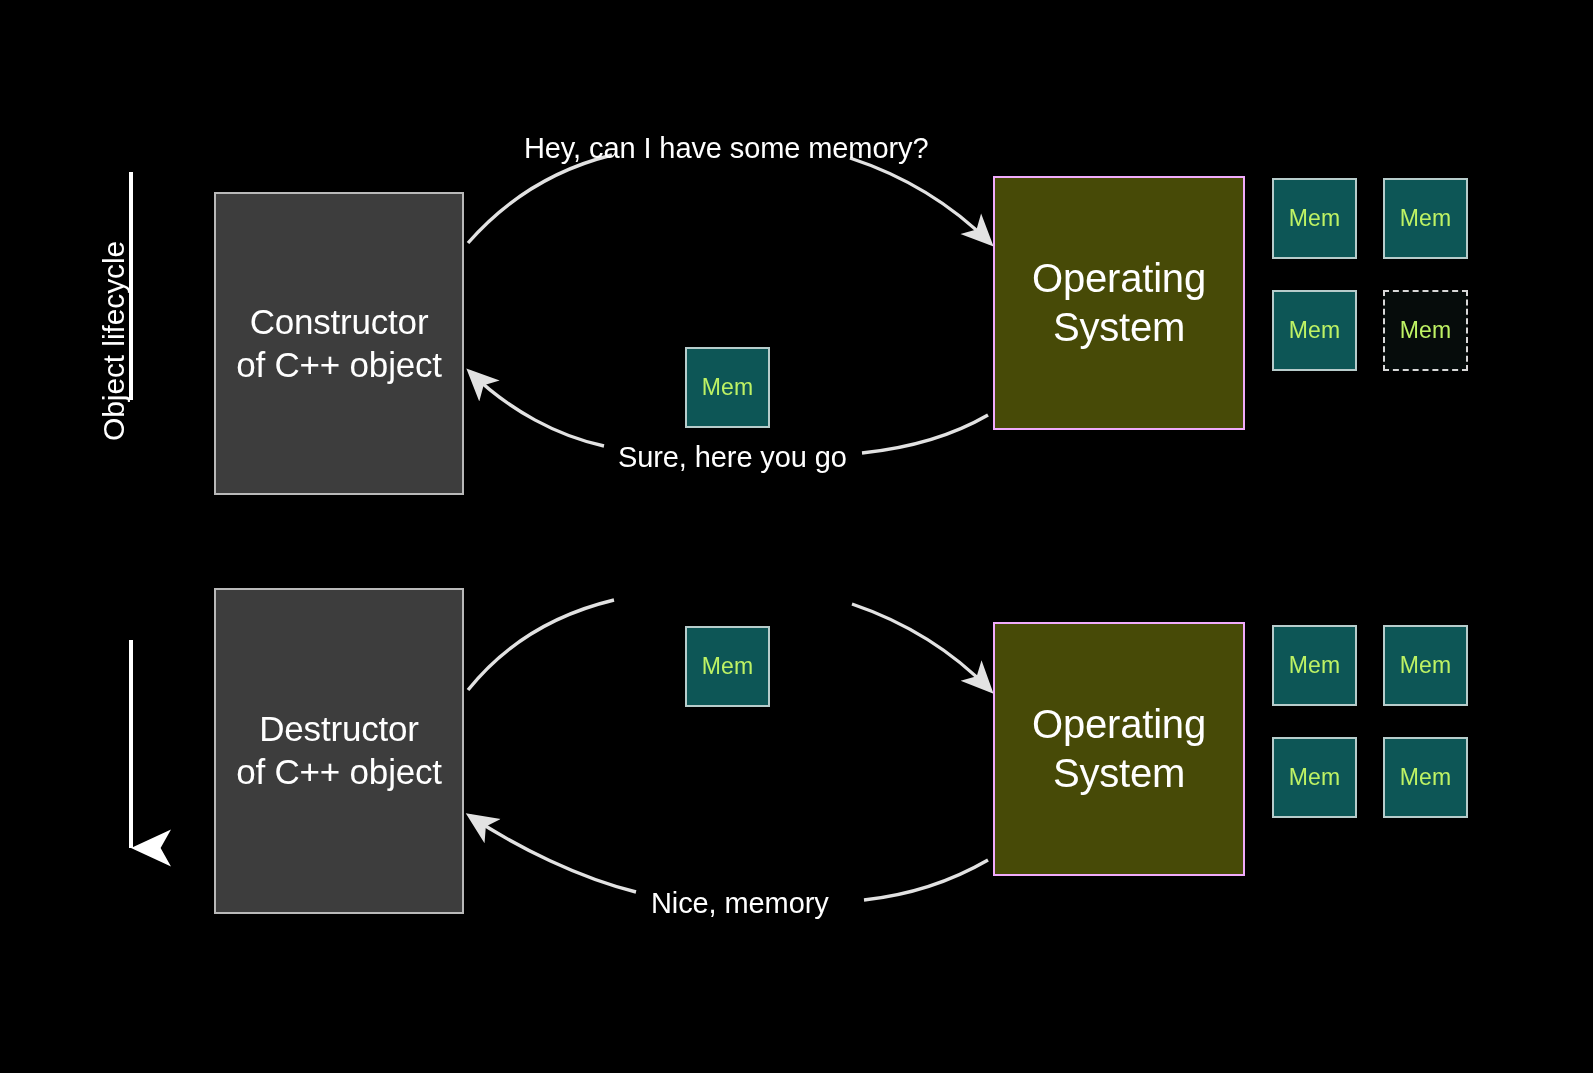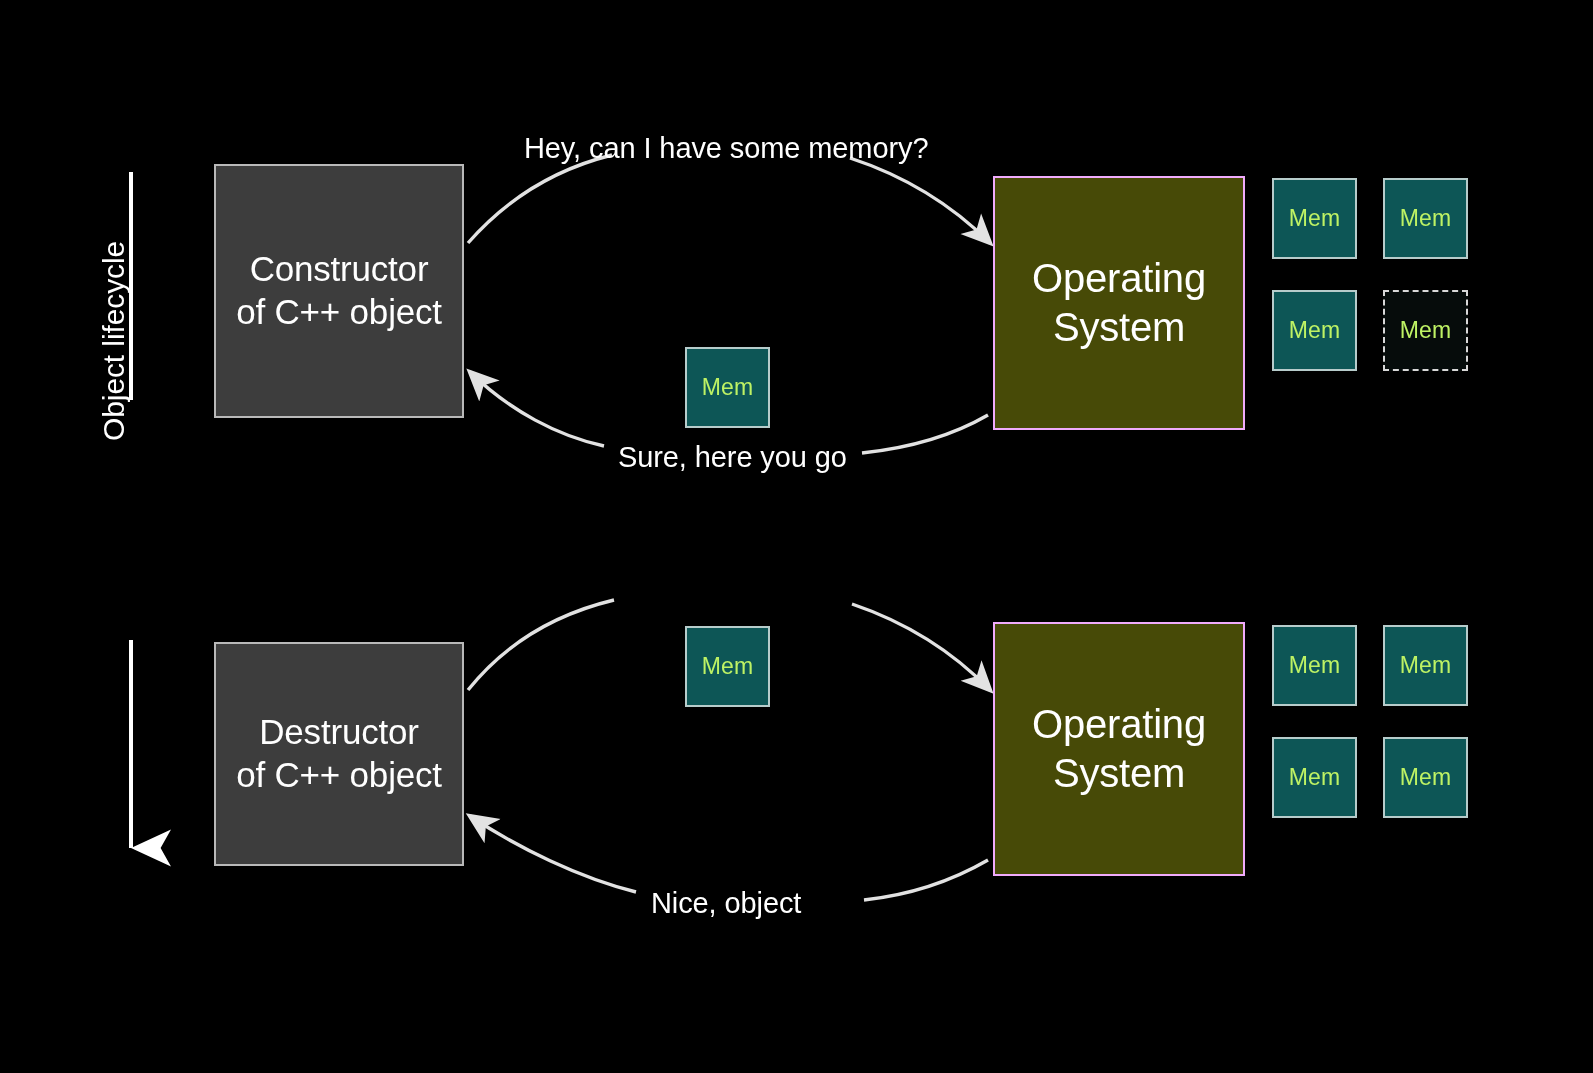--- a/index.html
+++ b/index.html
@@ -141,21 +141,21 @@
     </g>
 
     <g>
       <path d="M 988 860 C 950 882 910 895 864 900" fill="none" stroke="#e2e2e2" stroke-width="3.4"></path>
       <path d="M 636 892 C 580 878 518 848 470 816" fill="none" stroke="#e2e2e2" stroke-width="3.4" marker-end="url(#ah-left)"></path>
     </g>
   </svg>
 
   <div id="lifecycle-label">Object lifecycle</div>
 
-  <div class="actor-box grey" style="left:214px; top:164px; width:250px; height:254px;">
+  <div class="actor-box grey" style="left:214px; top:192px; width:250px; height:303px;">
     <span>
       <span>Constructor</span><br>
       <span>of C++ object</span>
     </span>
   </div>
 
   <div class="actor-box olive" style="left:993px; top:176px; width:252px; height:254px;">
     <span>
       <span>Operating</span><br>
       <span>System</span>
@@ -176,36 +176,36 @@
   <div class="mem-block" style="left:1383px; top:178px; width:85px; height:81px;">
     <span>Mem</span>
   </div>
   <div class="mem-block" style="left:1272px; top:290px; width:85px; height:81px;">
     <span>Mem</span>
   </div>
   <div class="mem-block empty" style="left:1383px; top:290px; width:85px; height:81px;">
     <span>Mem</span>
   </div>
 
-  <div class="actor-box grey" style="left:214px; top:642px; width:250px; height:224px;justify-content:center;">
+  <div class="actor-box grey" style="left:214px; top:588px; width:250px; height:326px;justify-content:center;">
     <span>
       <span>Destructor</span><br>
       <span>of C++ object</span>
     </span>
   </div>
 
   <div class="actor-box olive" style="left:993px; top:622px; width:252px; height:254px;">
     <span>
       <span>Operating</span><br>
       <span>System</span>
     </span>
   </div>
 
 
-  <div class="speech-label" style="left:651px; top:887px;">Nice, object</div>
+  <div class="speech-label" style="left:651px; top:887px;">Nice, memory</div>
 
   <div class="mem-block" style="left:685px; top:626px; width:85px; height:81px;">
     <span>Mem</span>
   </div>
 
   <div class="mem-block" style="left:1272px; top:625px; width:85px; height:81px;">
     <span>Mem</span>
   </div>
   <div class="mem-block" style="left:1383px; top:625px; width:85px; height:81px;">
     <span>Mem</span>

